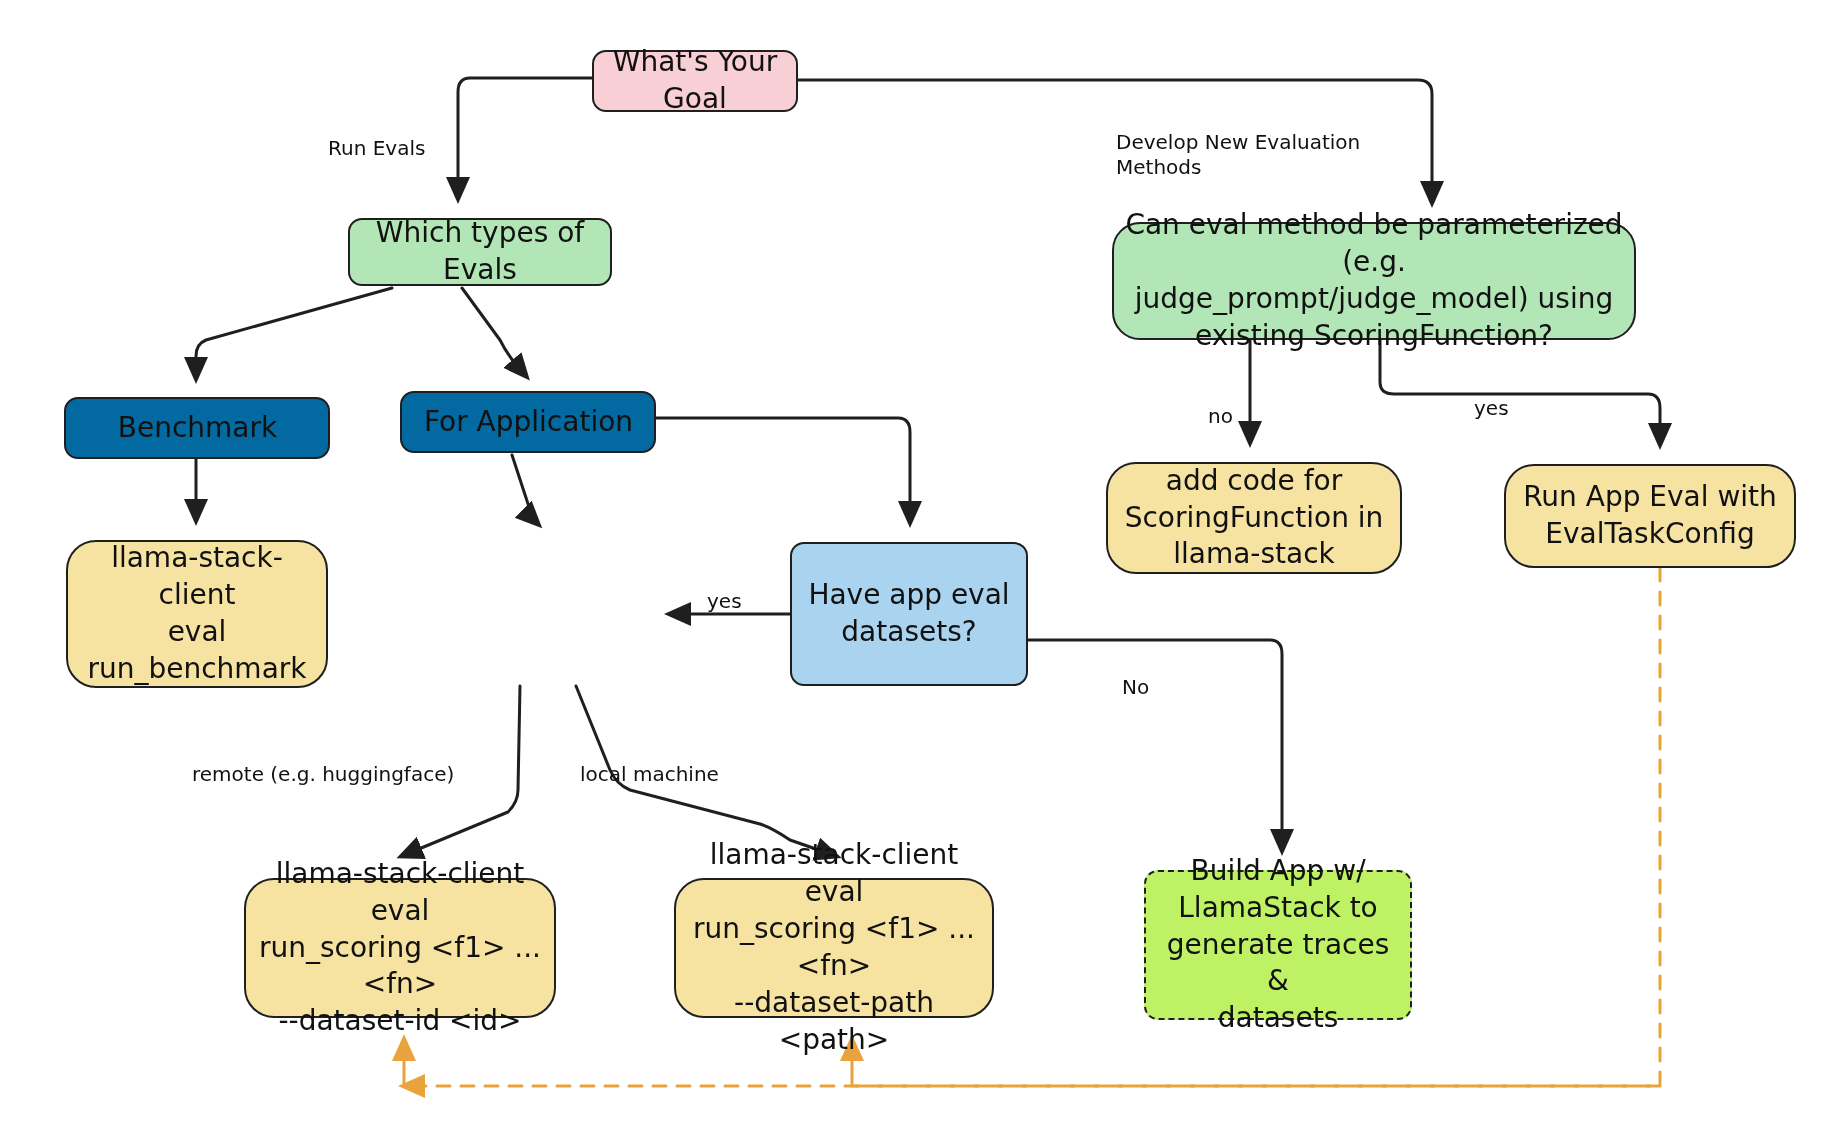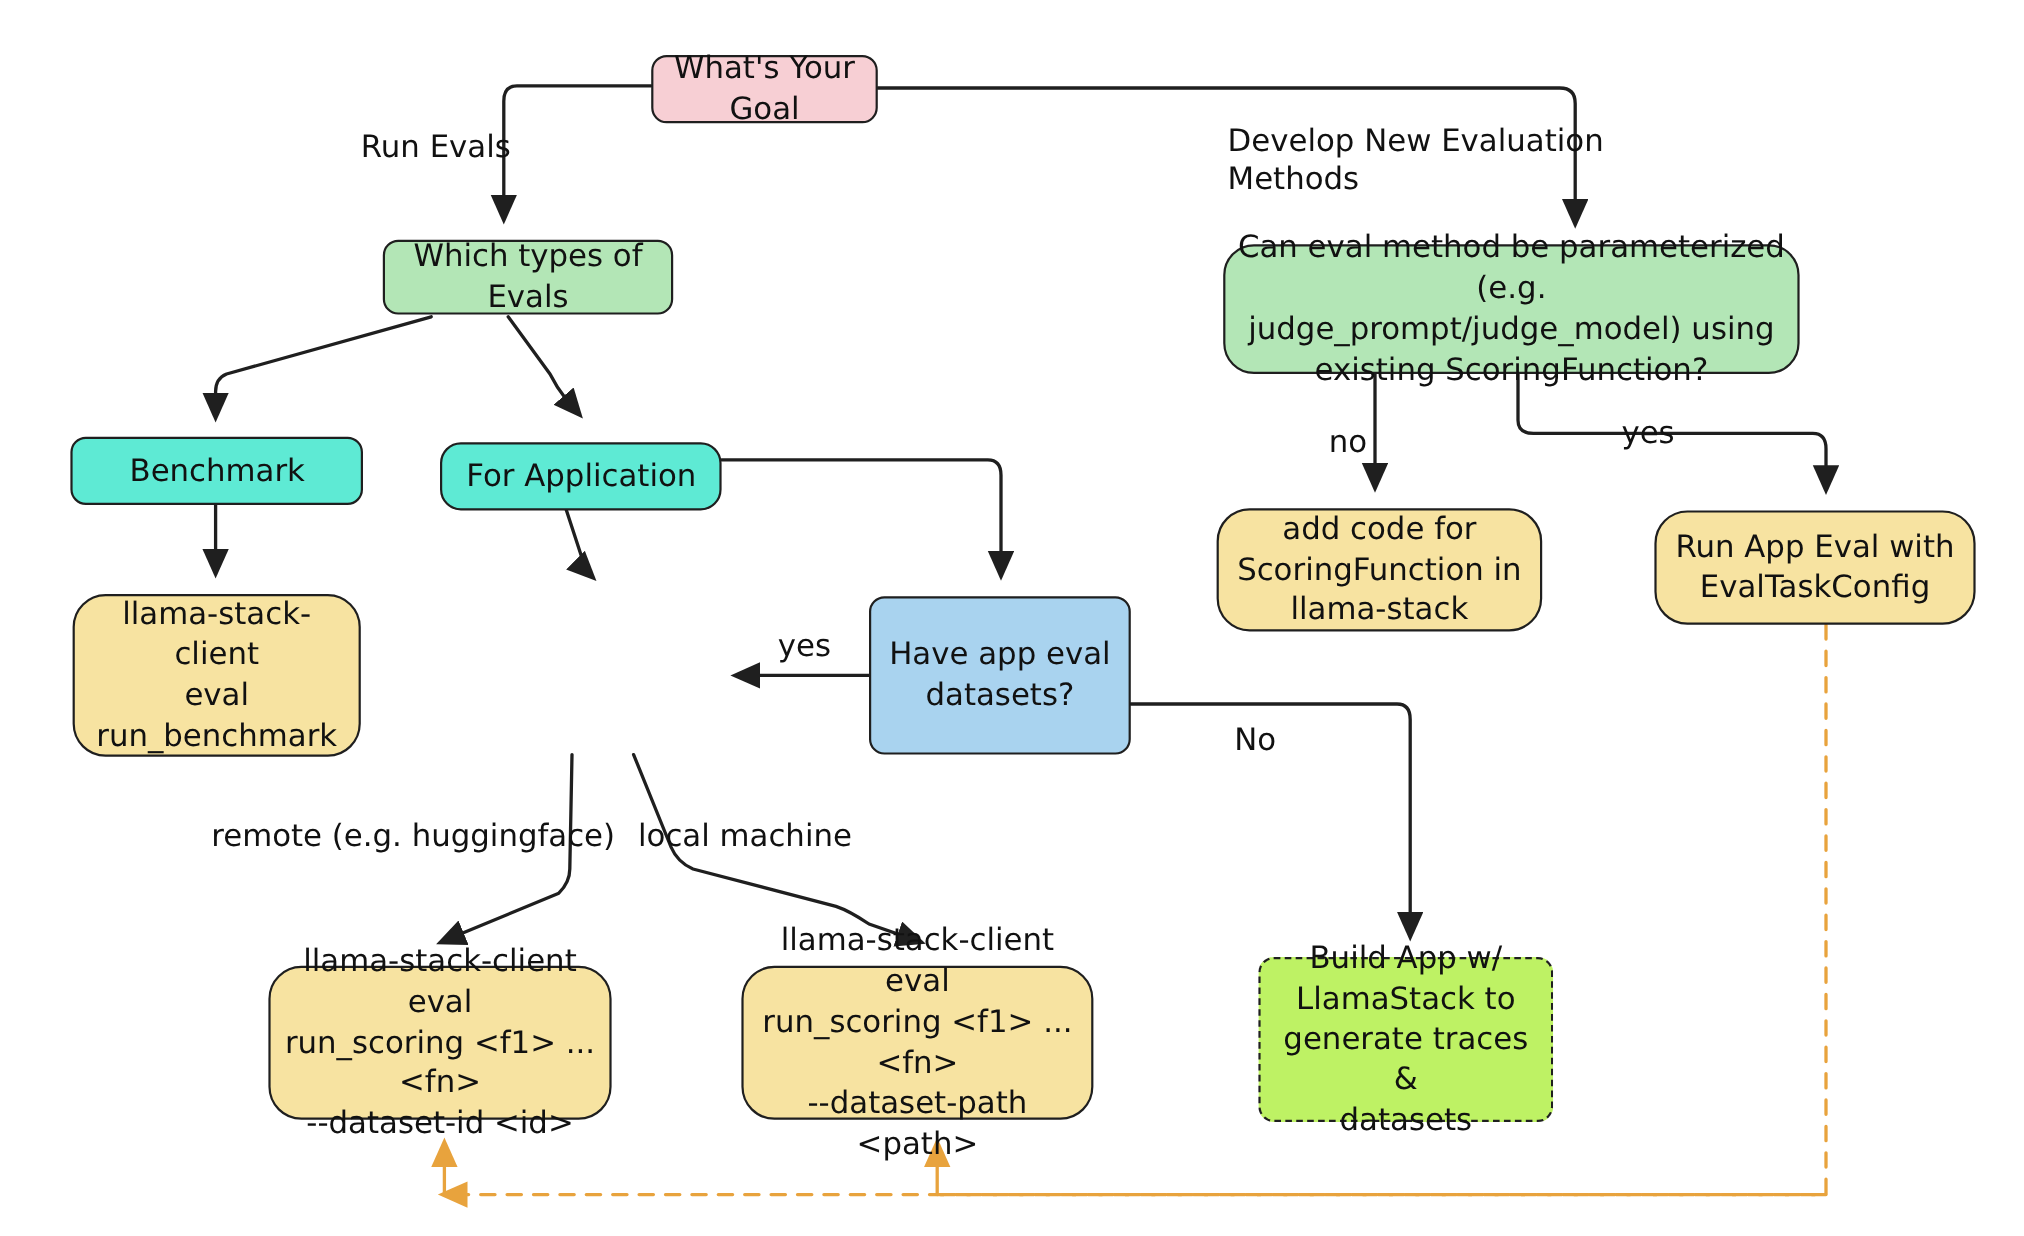--- a/index.html
+++ b/index.html
@@ -37,33 +37,34 @@
     color: #111111;
     font-size: 28px;
     line-height: 1.32;
     padding: 6px 10px;
     white-space: pre-line;
   }
   .node.pink   { background: #f7cfd4; }
   .node.green  { background: #b3e6b6; }
   .node.yellow { background: #f7e3a1; border-radius: 30px; }
   .node.blue   { background: #a9d3ef; }
-  .node.white  { background: #5eead4; padding-left: 11px; }
+  .node.white  { background: #0369a1; padding-left: 11px; }
   .node.dashed {
     border-style: dashed;
     border-color: #1f1f1f;
     background: #bef264;
   }
   .edge-label {
     position: absolute;
     color: #111111;
-    font-size: 28px;
+    font-size: 20px;
     line-height: 1.25;
     white-space: pre-line;
     text-align: left;
+    margin-top: 20px;
   }
 </style>
 </head>
 <body>
 
 <div id="canvas">
 
   <svg class="edges" viewBox="0 0 1840 1124">
     <defs>
       <marker id="arrow" markerWidth="10" markerHeight="10" refX="7" refY="4" orient="auto">
@@ -114,21 +115,21 @@
   </svg>
 
   <div class="node pink" style="left:592px;  top:50px;  width:206px; height:62px;">What's Your
 Goal</div>
   <div class="node green" style="left:348px;  top:218px; width:264px; height:68px;">Which types of
 Evals</div>
   <div class="node green" style="left:1112px; top:222px; width:524px; height:118px;border-radius:28px;">Can eval method be parameterized (e.g.
 judge_prompt/judge_model) using
 existing ScoringFunction?</div>
   <div class="node white" style="left:64px;   top:397px; width:266px; height:62px;">Benchmark</div>
-  <div class="node white" style="left:400px;  top:402px; width:256px; height:62px;border-radius:19px;">For Application</div>
+  <div class="node white" style="left:400px;  top:391px; width:256px; height:62px;">For Application</div>
   <div class="node yellow" style="left:1106px; top:462px; width:296px; height:112px;">add code for
 ScoringFunction in
 llama-stack</div>
   <div class="node yellow" style="left:1504px; top:464px; width:292px; height:104px;">Run App Eval with
 EvalTaskConfig</div>
   <div class="node yellow" style="left:66px;   top:540px; width:262px; height:148px;">llama-stack-client
 eval run_benchmark</div>
   <div class="node blue" style="left:790px;  top:542px; width:238px; height:144px;">Have app eval
 datasets?</div>
   <div class="node yellow" style="left:244px;  top:878px; width:312px; height:140px;">llama-stack-client eval

